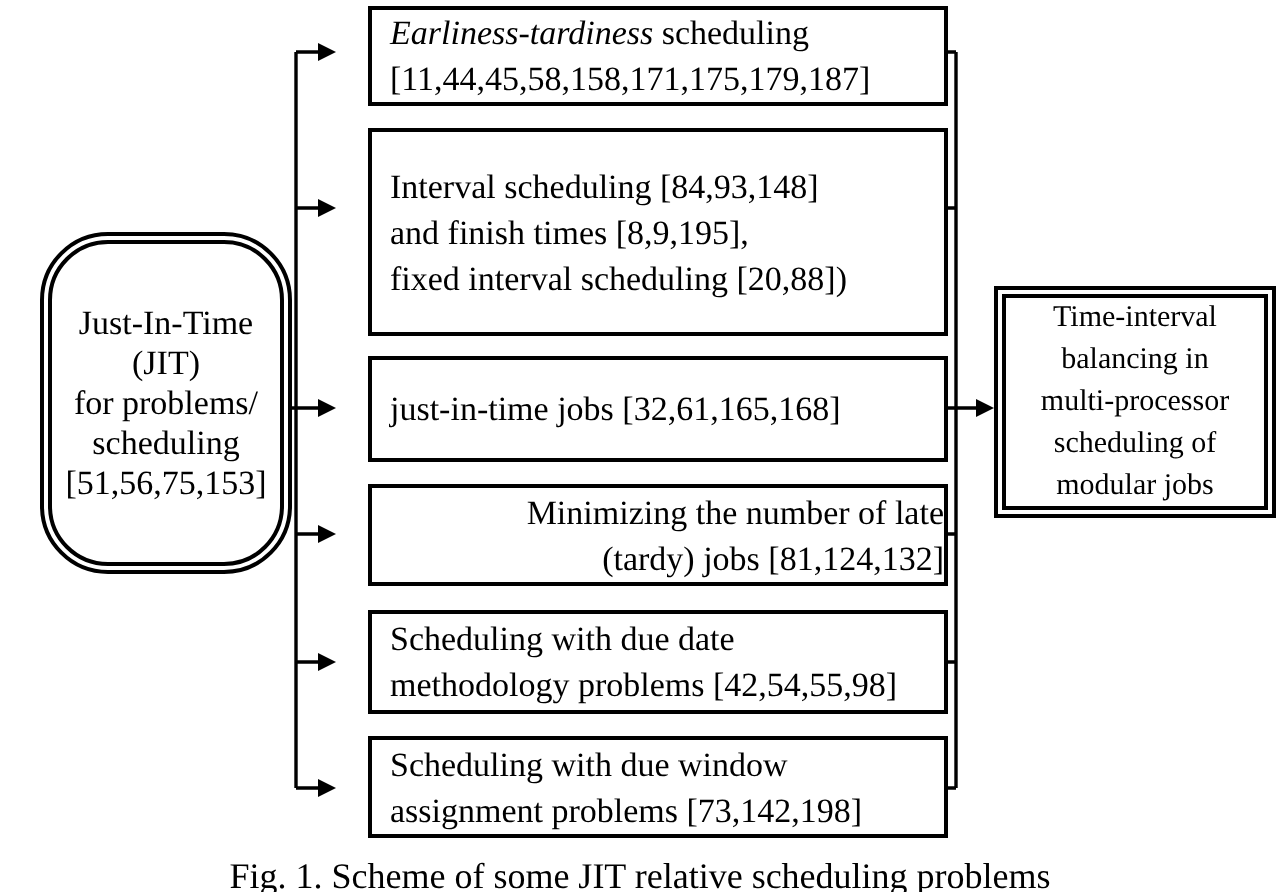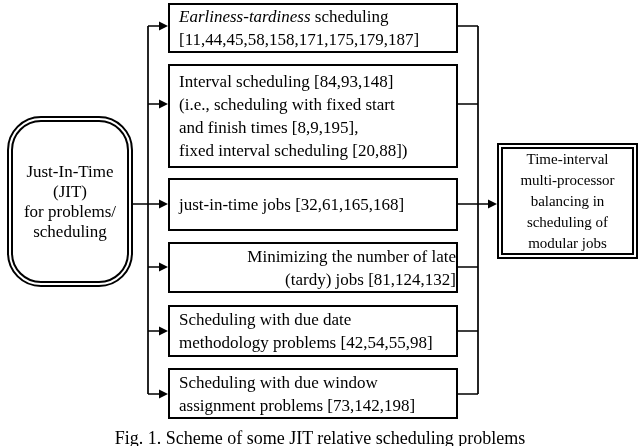--- a/index.html
+++ b/index.html
@@ -19,32 +19,32 @@
   }
   .node {
     position: absolute;
     box-sizing: border-box;
     background: #ffffff;
     display: flex;
     flex-direction: column;
     justify-content: center;
   }
   .problem-node {
-    left: 168px;
+    left: 184px;
     width: 290px;
     border: 2px solid #000000;
     padding-left: 9px;
     font-size: 17px;
     line-height: 23px;
     text-align: left;
   }
   .problem-node .line { white-space: nowrap; }
   .it { font-style: italic; }
   #source-node {
-    left: 7px; top: 116px;
+    left: 20px; top: 116px;
     width: 126px; height: 171px;
     border: 6px double #000000;
     border-radius: 34px;
     font-size: 17px;
     line-height: 20px;
     text-align: center;
   }
   #target-node {
     left: 497px; top: 143px;
     width: 141px; height: 116px;
@@ -93,30 +93,30 @@
     <polygon points="159,389.5 168,394 159,398.5" fill="#000000"></polygon>
 
     <polygon points="488,199.5 497,204 488,208.5" fill="#000000"></polygon>
   </svg>
 
   <div class="node" id="source-node">
     <div class="line">Just-In-Time</div>
     <div class="line">(JIT)</div>
     <div class="line">for problems/</div>
     <div class="line">scheduling</div>
+    <div class="line">[51,56,75,153]</div>
   </div>
 
   <div class="node problem-node" id="node1">
     <div class="line"><span class="it">Earliness-tardiness</span><span> scheduling</span></div>
     <div class="line">[11,44,45,58,158,171,175,179,187]</div>
   </div>
 
   <div class="node problem-node" id="node2">
     <div class="line">Interval scheduling [84,93,148]</div>
-    <div class="line">(i.e., scheduling with fixed start</div>
     <div class="line">and finish times [8,9,195],</div>
     <div class="line">fixed interval scheduling [20,88])</div>
   </div>
 
   <div class="node problem-node" id="node3">
     <div class="line">just-in-time jobs [32,61,165,168]</div>
   </div>
 
   <div class="node problem-node" id="node4">
     <div class="line">Minimizing the number of late</div>
@@ -128,21 +128,21 @@
     <div class="line">methodology problems [42,54,55,98]</div>
   </div>
 
   <div class="node problem-node" id="node6">
     <div class="line">Scheduling with due window</div>
     <div class="line">assignment problems [73,142,198]</div>
   </div>
 
   <div class="node" id="target-node">
     <div class="line">Time-interval</div>
+    <div class="line">balancing in</div>
     <div class="line">multi-processor</div>
-    <div class="line">balancing in</div>
     <div class="line">scheduling of</div>
     <div class="line">modular jobs</div>
   </div>
 
   <div id="caption">Fig. 1. Scheme of some JIT relative scheduling problems</div>
 
 </div>
 
 </body></html>

